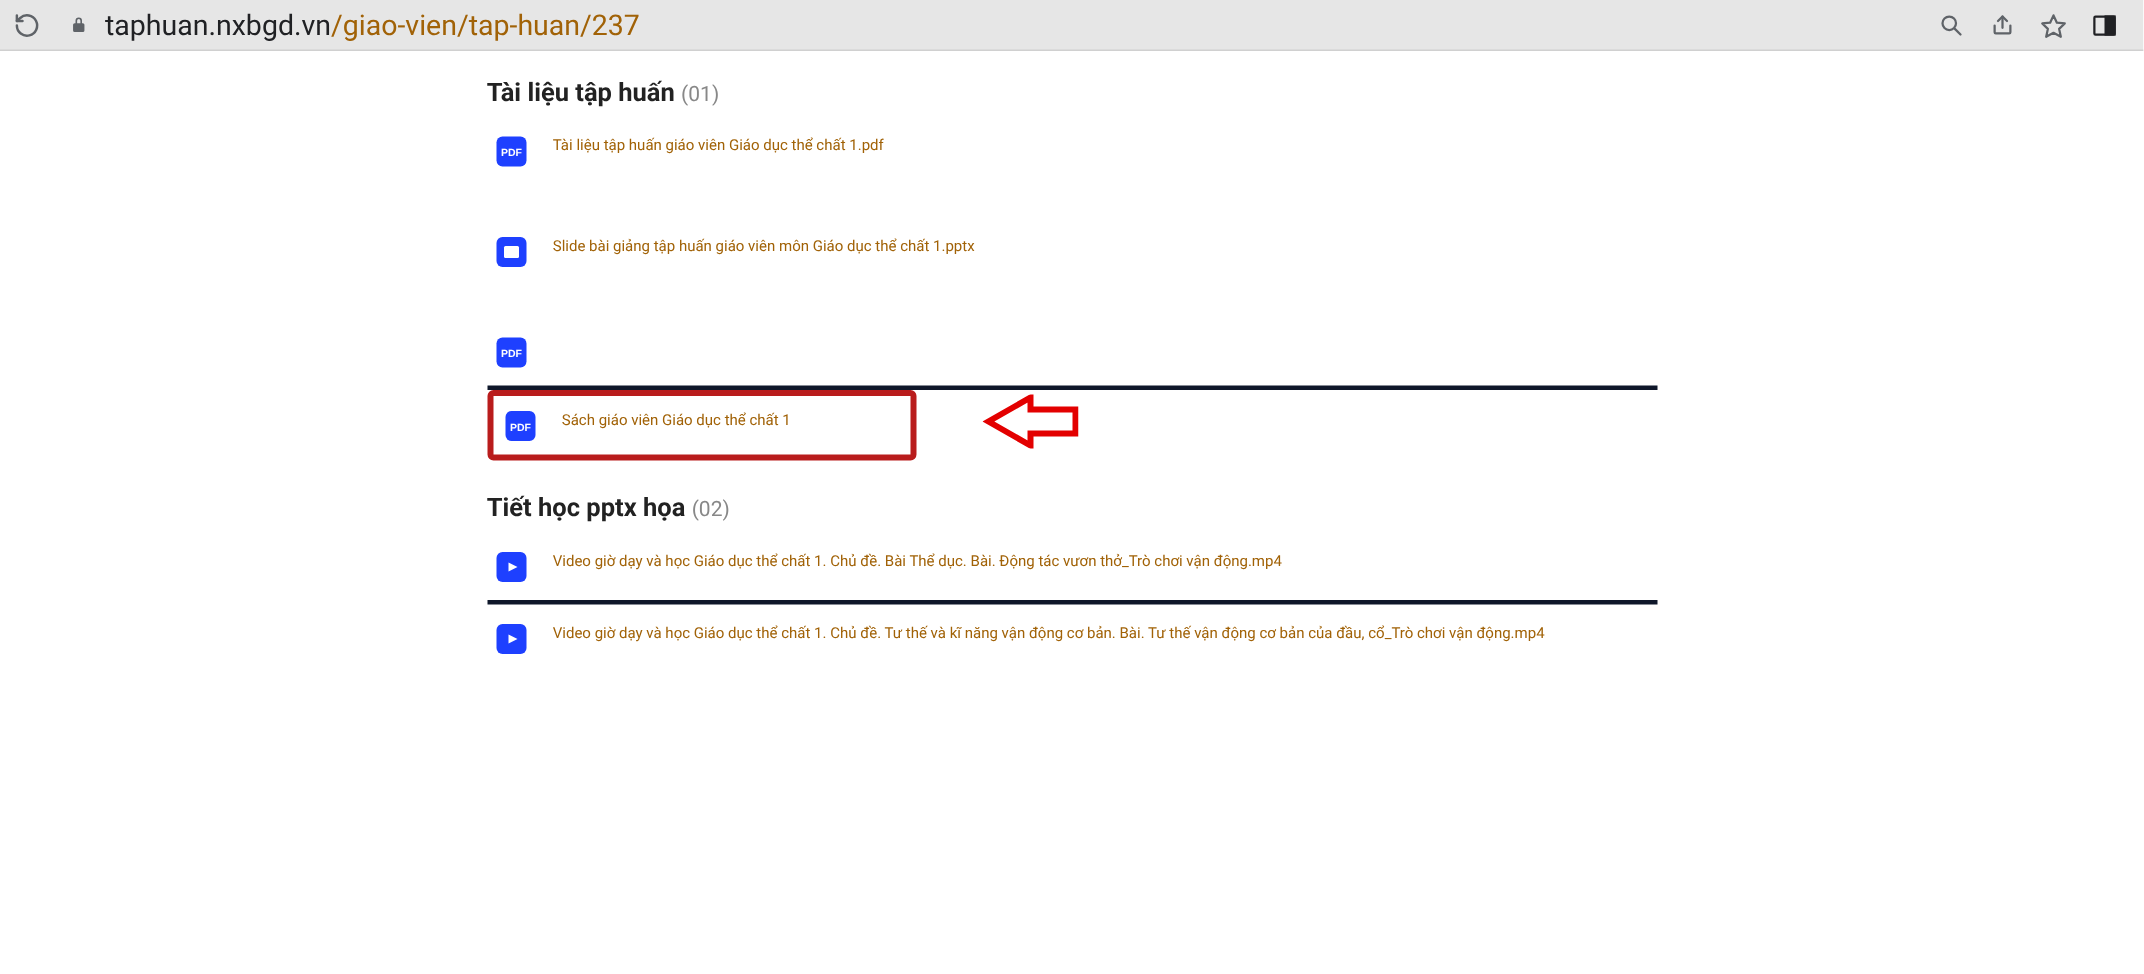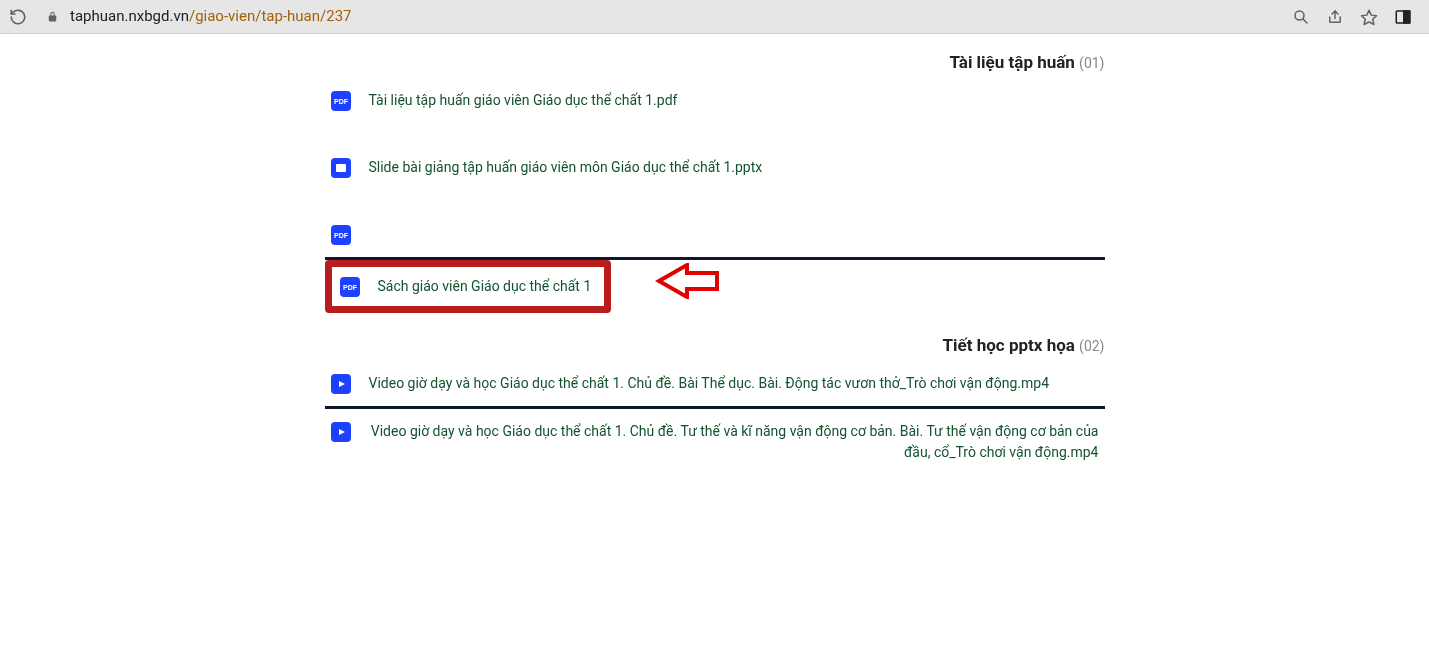--- a/index.html
+++ b/index.html
@@ -27,42 +27,41 @@
     .lock-icon {
       width: 16px; height: 16px;
       display: flex; align-items: center; justify-content: center;
       margin-right: 10px;
       color: #5f6368;
     }
     .url-area {
       flex: 1;
       display: flex;
       align-items: baseline;
-      font-size: 15px;
+      font-size: 19px;
       line-height: 1;
     }
     .url-host { color: #202124; }
     .url-path { color: #a16207; }
     .bar-right {
       display: flex;
       align-items: center;
       gap: 14px;
       padding-right: 8px;
     }
     .bar-right .ico {
       width: 20px; height: 20px;
       display: flex; align-items: center; justify-content: center;
       color: #5f6368;
       cursor: pointer;
     }
     .page-body {
       display: flex;
       justify-content: center;
       padding-top: 18px;
-      text-align: right;
     }
     .content-col {
       width: 780px;
       position: relative;
     }
     .section {
       margin-bottom: 22px;
     }
     .section-header {
       font-size: 17px;
@@ -90,26 +89,26 @@
       align-items: center;
       justify-content: center;
       margin-right: 18px;
       flex-shrink: 0;
       margin-top: 1px;
     }
     .file-icon.pdf { background: #1e40ff; }
     .file-icon.pptx { background: #1e40ff; }
     .file-icon.video { background: #1e40ff; }
     .file-label {
-      font-size: 14px;
-      color: #14532d;
+      font-size: 10px;
+      color: #a16207;
       line-height: 1.5;
     }
     .highlight-box {
-      border: 7px solid #b91c1c;
+      border: 4px solid #b91c1c;
       border-radius: 4px;
       padding: 2px;
       position: relative;
       z-index: 2;
     }
     .highlight-box .file-item {
       border-bottom: none;
       padding: 7px 6px;
     }
     .arrow {

